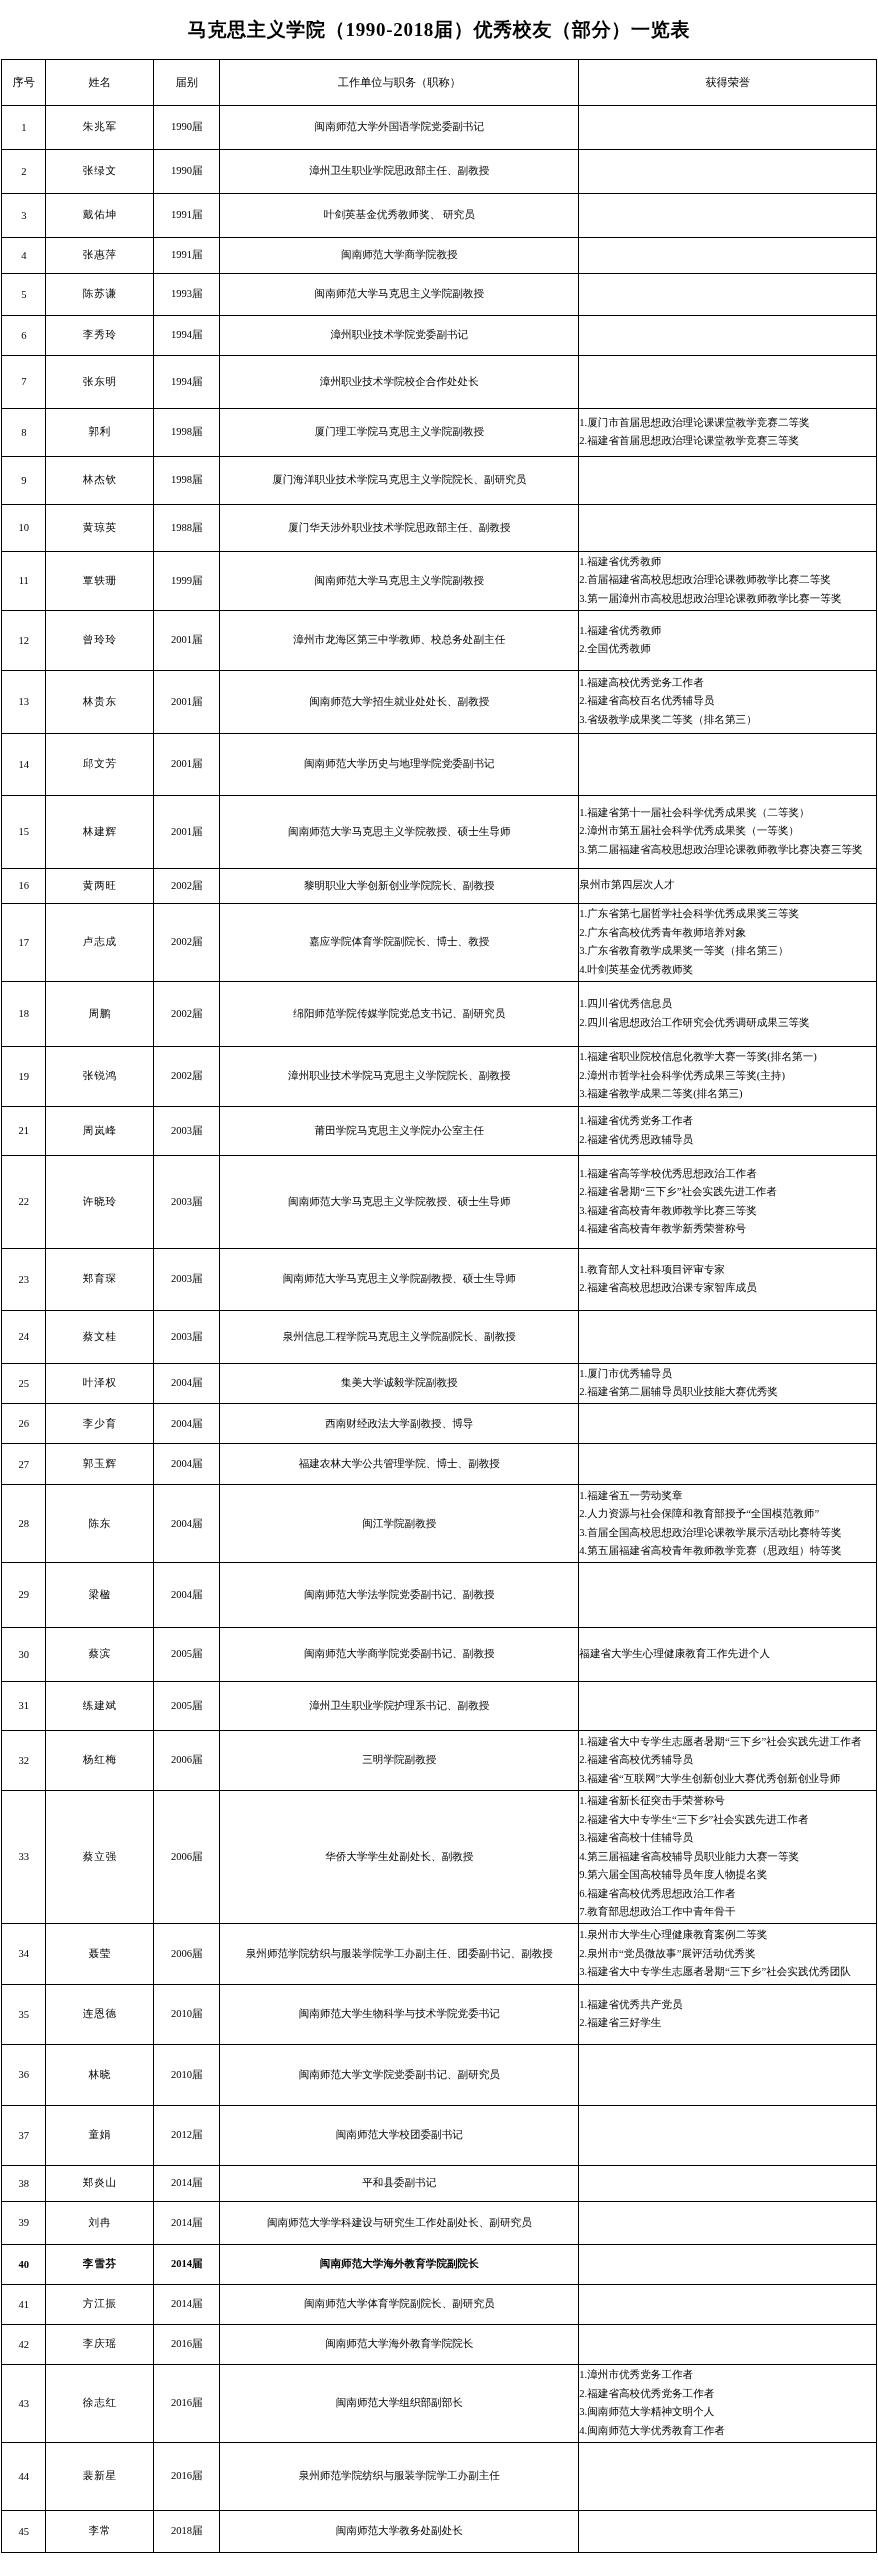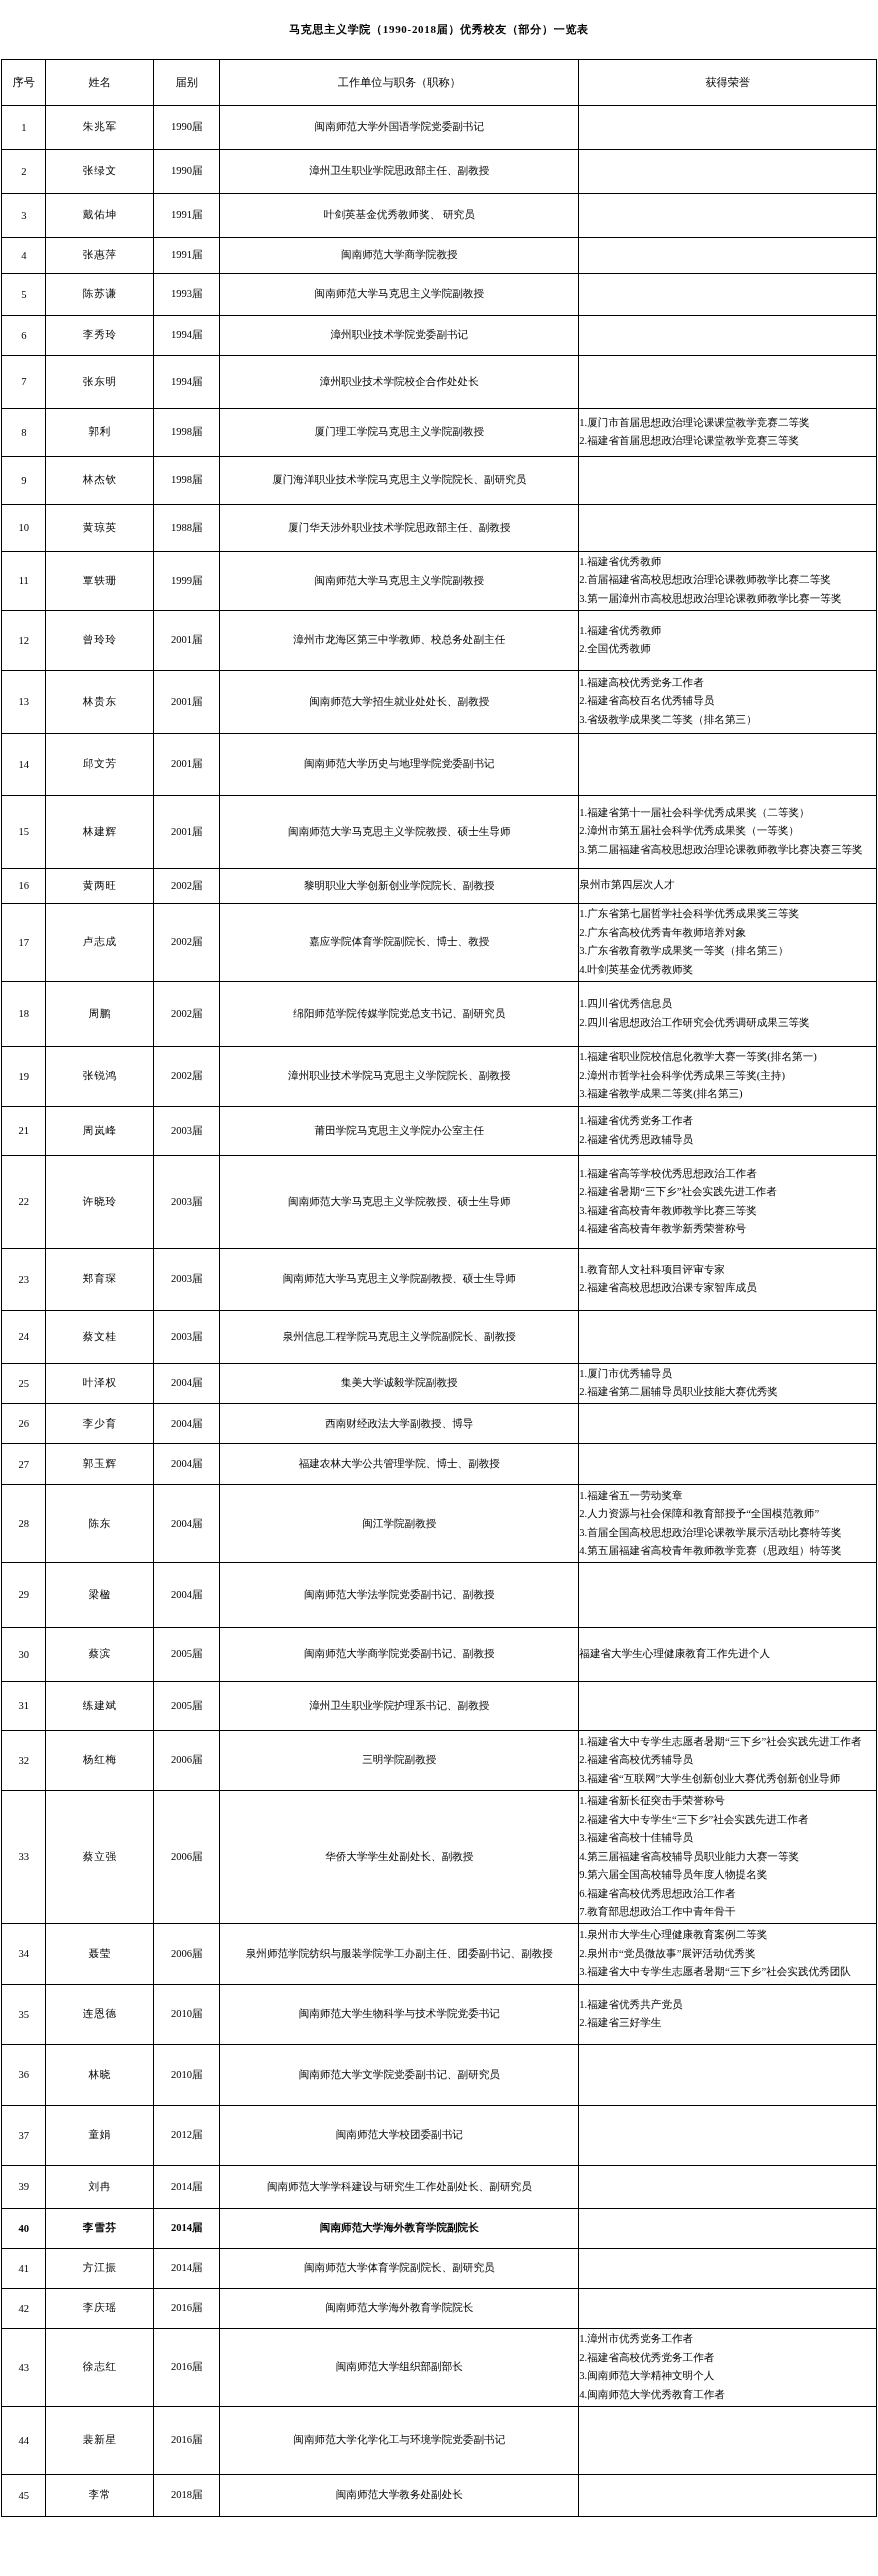--- a/index.html
+++ b/index.html
@@ -1,19 +1,19 @@
 <!DOCTYPE html>
 <html style="font-size:10.6px"><head>
 <meta charset="utf-8">
 <style>
   html,body{margin:0;padding:0;background:#ffffff;}
   body{width:878px;font-family:"Liberation Serif","DejaVu Serif",serif;color:#000;}
   .page{width:878px;background:#fff;}
   .title-block{height:59px;display:flex;align-items:center;justify-content:center;}
-  .title-block .title{font-size:11px;font-weight:bold;letter-spacing:0.7px;}
+  .title-block .title{font-size:19px;font-weight:bold;letter-spacing:0.7px;}
   table.alumni{border-collapse:collapse;table-layout:fixed;width:875px;margin-left:1.3px;font-size:10.6px;}
   table.alumni col.w-num{width:44px;}
   table.alumni col.w-name{width:108px;}
   table.alumni col.w-year{width:66px;}
   table.alumni col.w-work{width:359px;}
   table.alumni col.w-honors{width:298px;}
   table.alumni th, table.alumni td{
     border-left:0.7px solid #000;border-right:0.7px solid #000;
     border-top:1.3px solid #000;border-bottom:1.3px solid #000;
     vertical-align:middle;padding:1.3px 0;
@@ -368,20 +368,27 @@
           <td class="c-work">闽南师范大学文学院党委副书记、副研究员</td>
           <td class="c-honors"></td>
         </tr>
         <tr style="height: 60px;">
           <td class="c-num">37</td>
           <td class="c-name">童娟</td>
           <td class="c-year">2012届</td>
           <td class="c-work">闽南师范大学校团委副书记</td>
           <td class="c-honors"></td>
         </tr>
+        <tr style="height: 36px;">
+          <td class="c-num">38</td>
+          <td class="c-name">郑炎山</td>
+          <td class="c-year">2014届</td>
+          <td class="c-work">平和县委副书记</td>
+          <td class="c-honors"></td>
+        </tr>
         <tr style="height: 43px;">
           <td class="c-num">39</td>
           <td class="c-name">刘冉</td>
           <td class="c-year">2014届</td>
           <td class="c-work">闽南师范大学学科建设与研究生工作处副处长、副研究员</td>
           <td class="c-honors"></td>
         </tr>
         <tr style="height: 40px; font-weight: bold;">
           <td class="c-num">40</td>
           <td class="c-name">李雪芬</td>
@@ -412,21 +419,21 @@
             <div>1.漳州市优秀党务工作者</div>
             <div>2.福建省高校优秀党务工作者</div>
             <div>3.闽南师范大学精神文明个人</div>
             <div>4.闽南师范大学优秀教育工作者</div>
           </td>
         </tr>
         <tr style="height: 68px;">
           <td class="c-num">44</td>
           <td class="c-name">裴新星</td>
           <td class="c-year">2016届</td>
-          <td class="c-work">闽南师范大学化学化工与环境学院党委副书记</td>
+          <td class="c-work">泉州师范学院纺织与服装学院学工办副主任</td>
           <td class="c-honors"></td>
         </tr>
         <tr style="height: 42px;">
           <td class="c-num">45</td>
           <td class="c-name">李常</td>
           <td class="c-year">2018届</td>
           <td class="c-work">闽南师范大学教务处副处长</td>
           <td class="c-honors"></td>
         </tr>
       </tbody>

